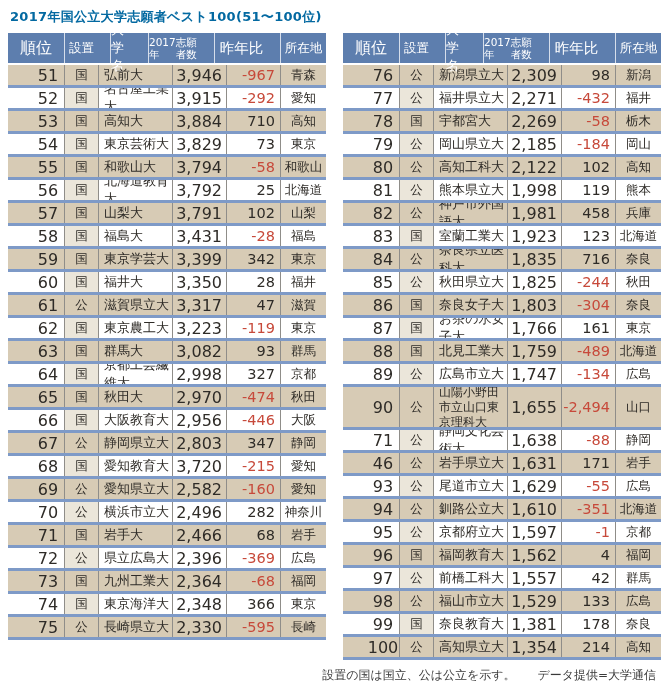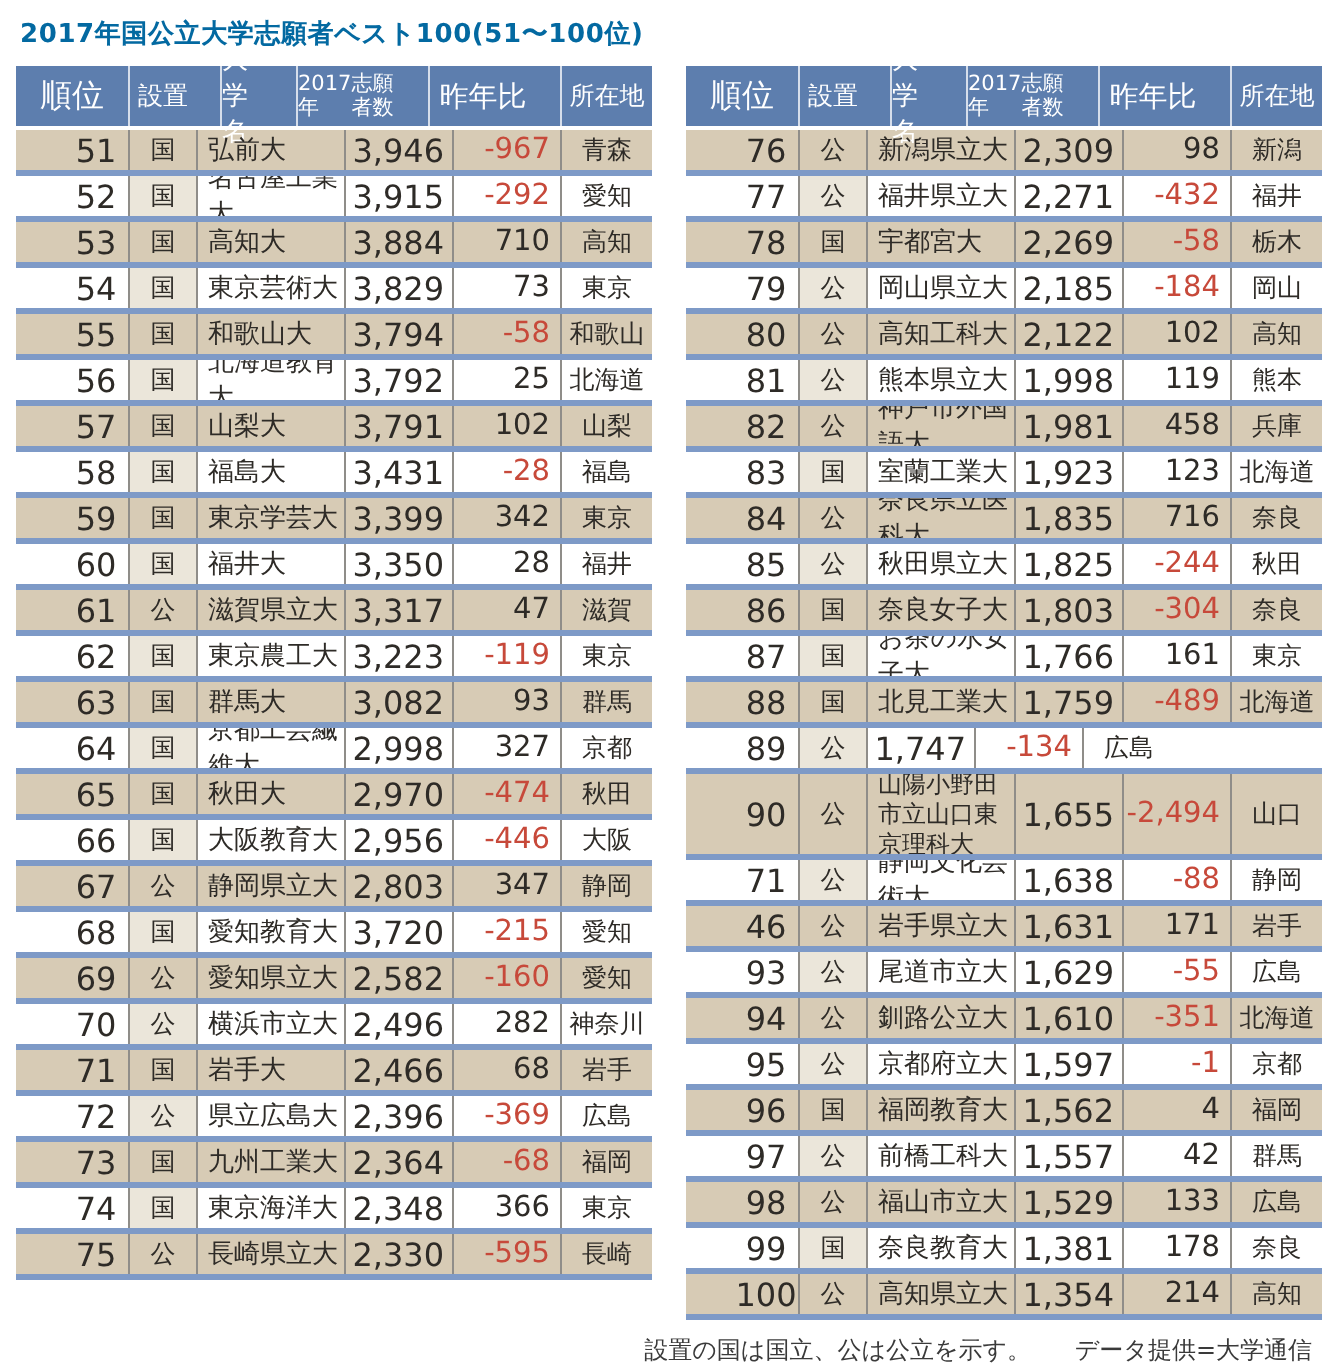--- a/index.html
+++ b/index.html
@@ -367,20 +367,21 @@
     <div class="cell c-rank">88</div>
     <div class="cell c-type">国</div>
     <div class="cell c-name">北見工業大</div>
     <div class="cell c-apps">1,759</div>
     <div class="cell c-yoy neg">-489</div>
     <div class="cell c-loc">北海道</div>
   </div>
           <div class="row">
     <div class="cell c-rank">89</div>
     <div class="cell c-type">公</div>
+    <div class="cell c-name">広島市立大</div>
     <div class="cell c-apps">1,747</div>
     <div class="cell c-yoy neg">-134</div>
     <div class="cell c-loc">広島</div>
   </div>
           <div class="row alt tall">
     <div class="cell c-rank">90</div>
     <div class="cell c-type">公</div>
     <div class="cell c-name">山陽小野田市立山口東京理科大</div>
     <div class="cell c-apps">1,655</div>
     <div class="cell c-yoy neg">-2,494</div>

